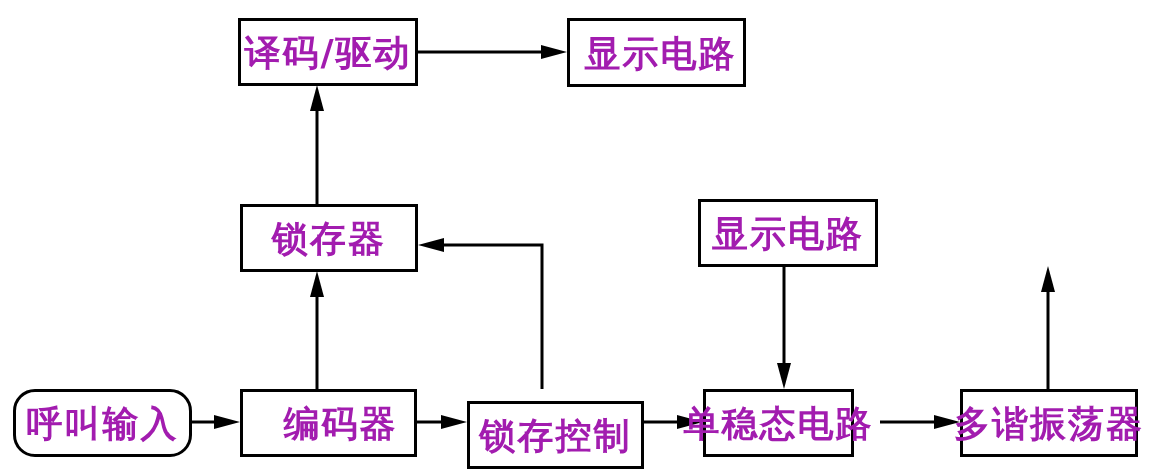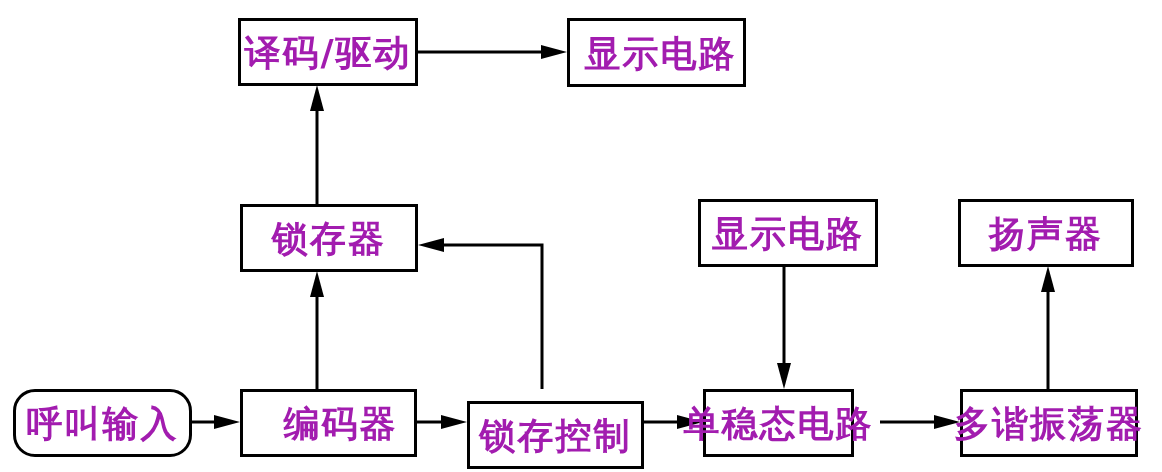--- a/index.html
+++ b/index.html
@@ -116,23 +116,20 @@
   </div>
 
   <div class="node n-latch">
     <span>锁存器</span>
   </div>
 
   <div class="node n-manual">
     <span>显示电路</span>
   </div>
 
-  <div class="node n-speaker">
-    <span>扬声器</span>
-  </div>
 
   <div class="node n-call">
     <span>呼叫输入</span>
   </div>
 
   <div class="node n-encoder">
     <span>编码器</span>
   </div>
 
   <div class="node n-latchctl">

